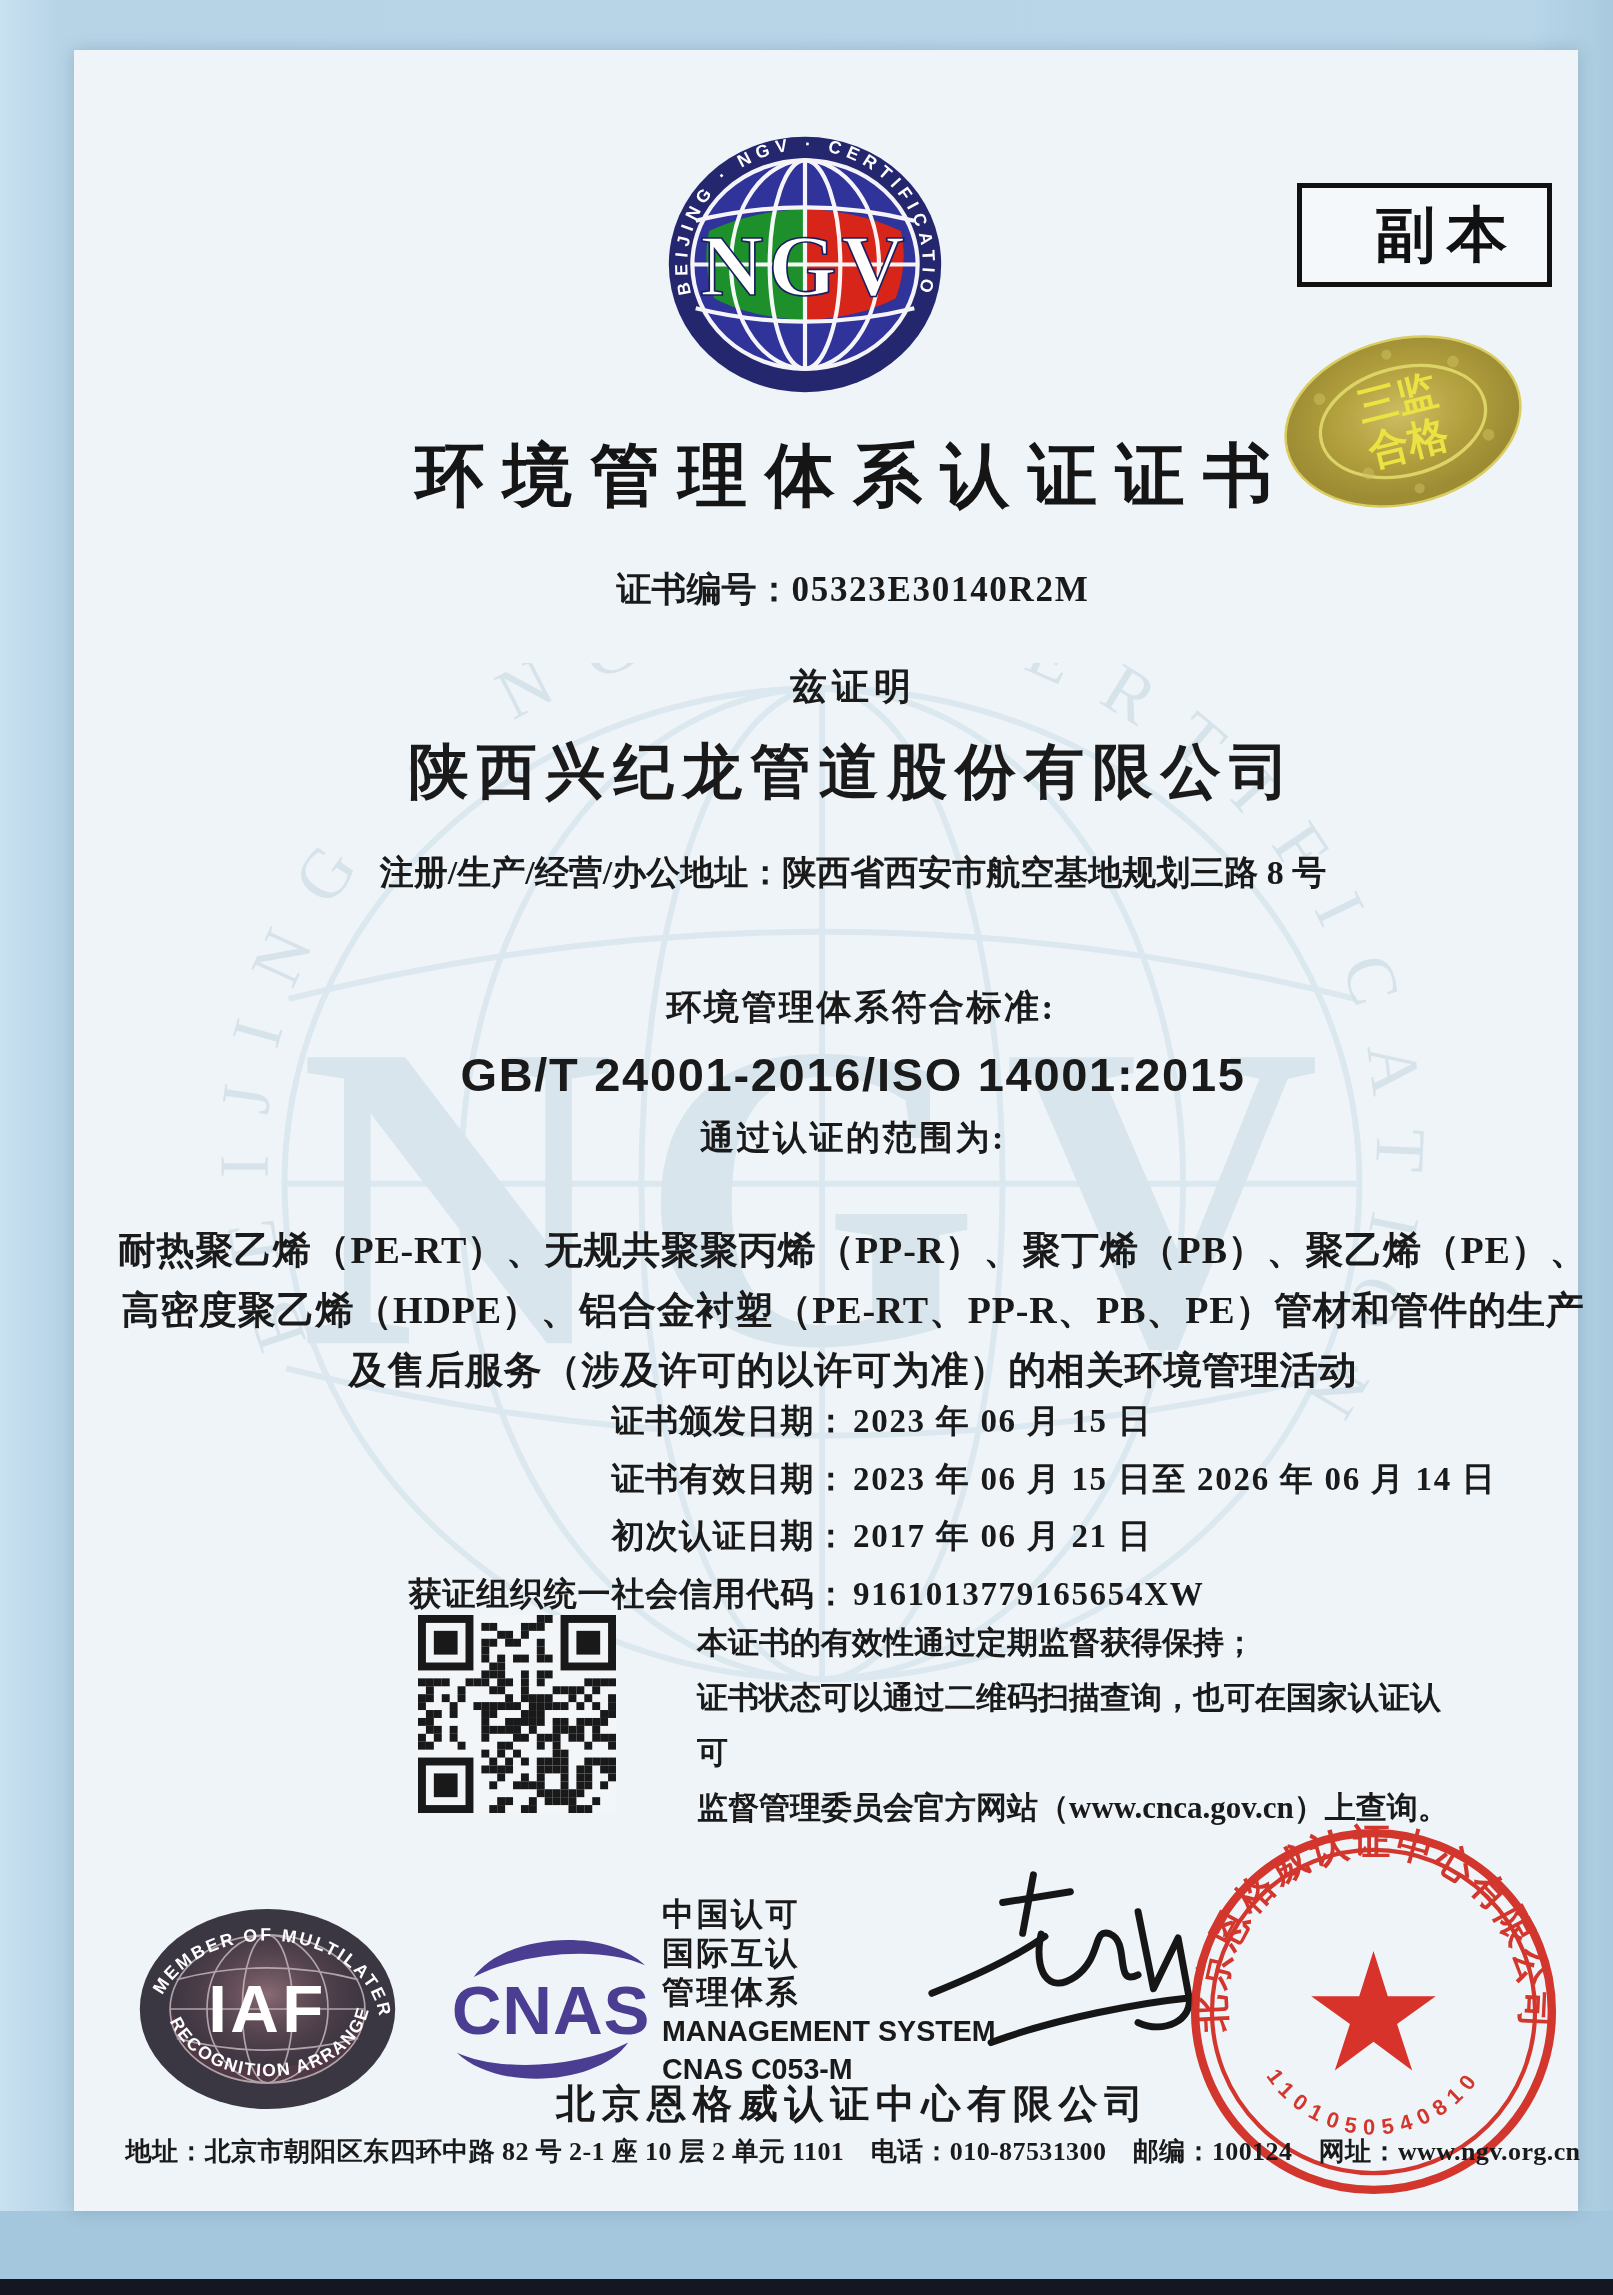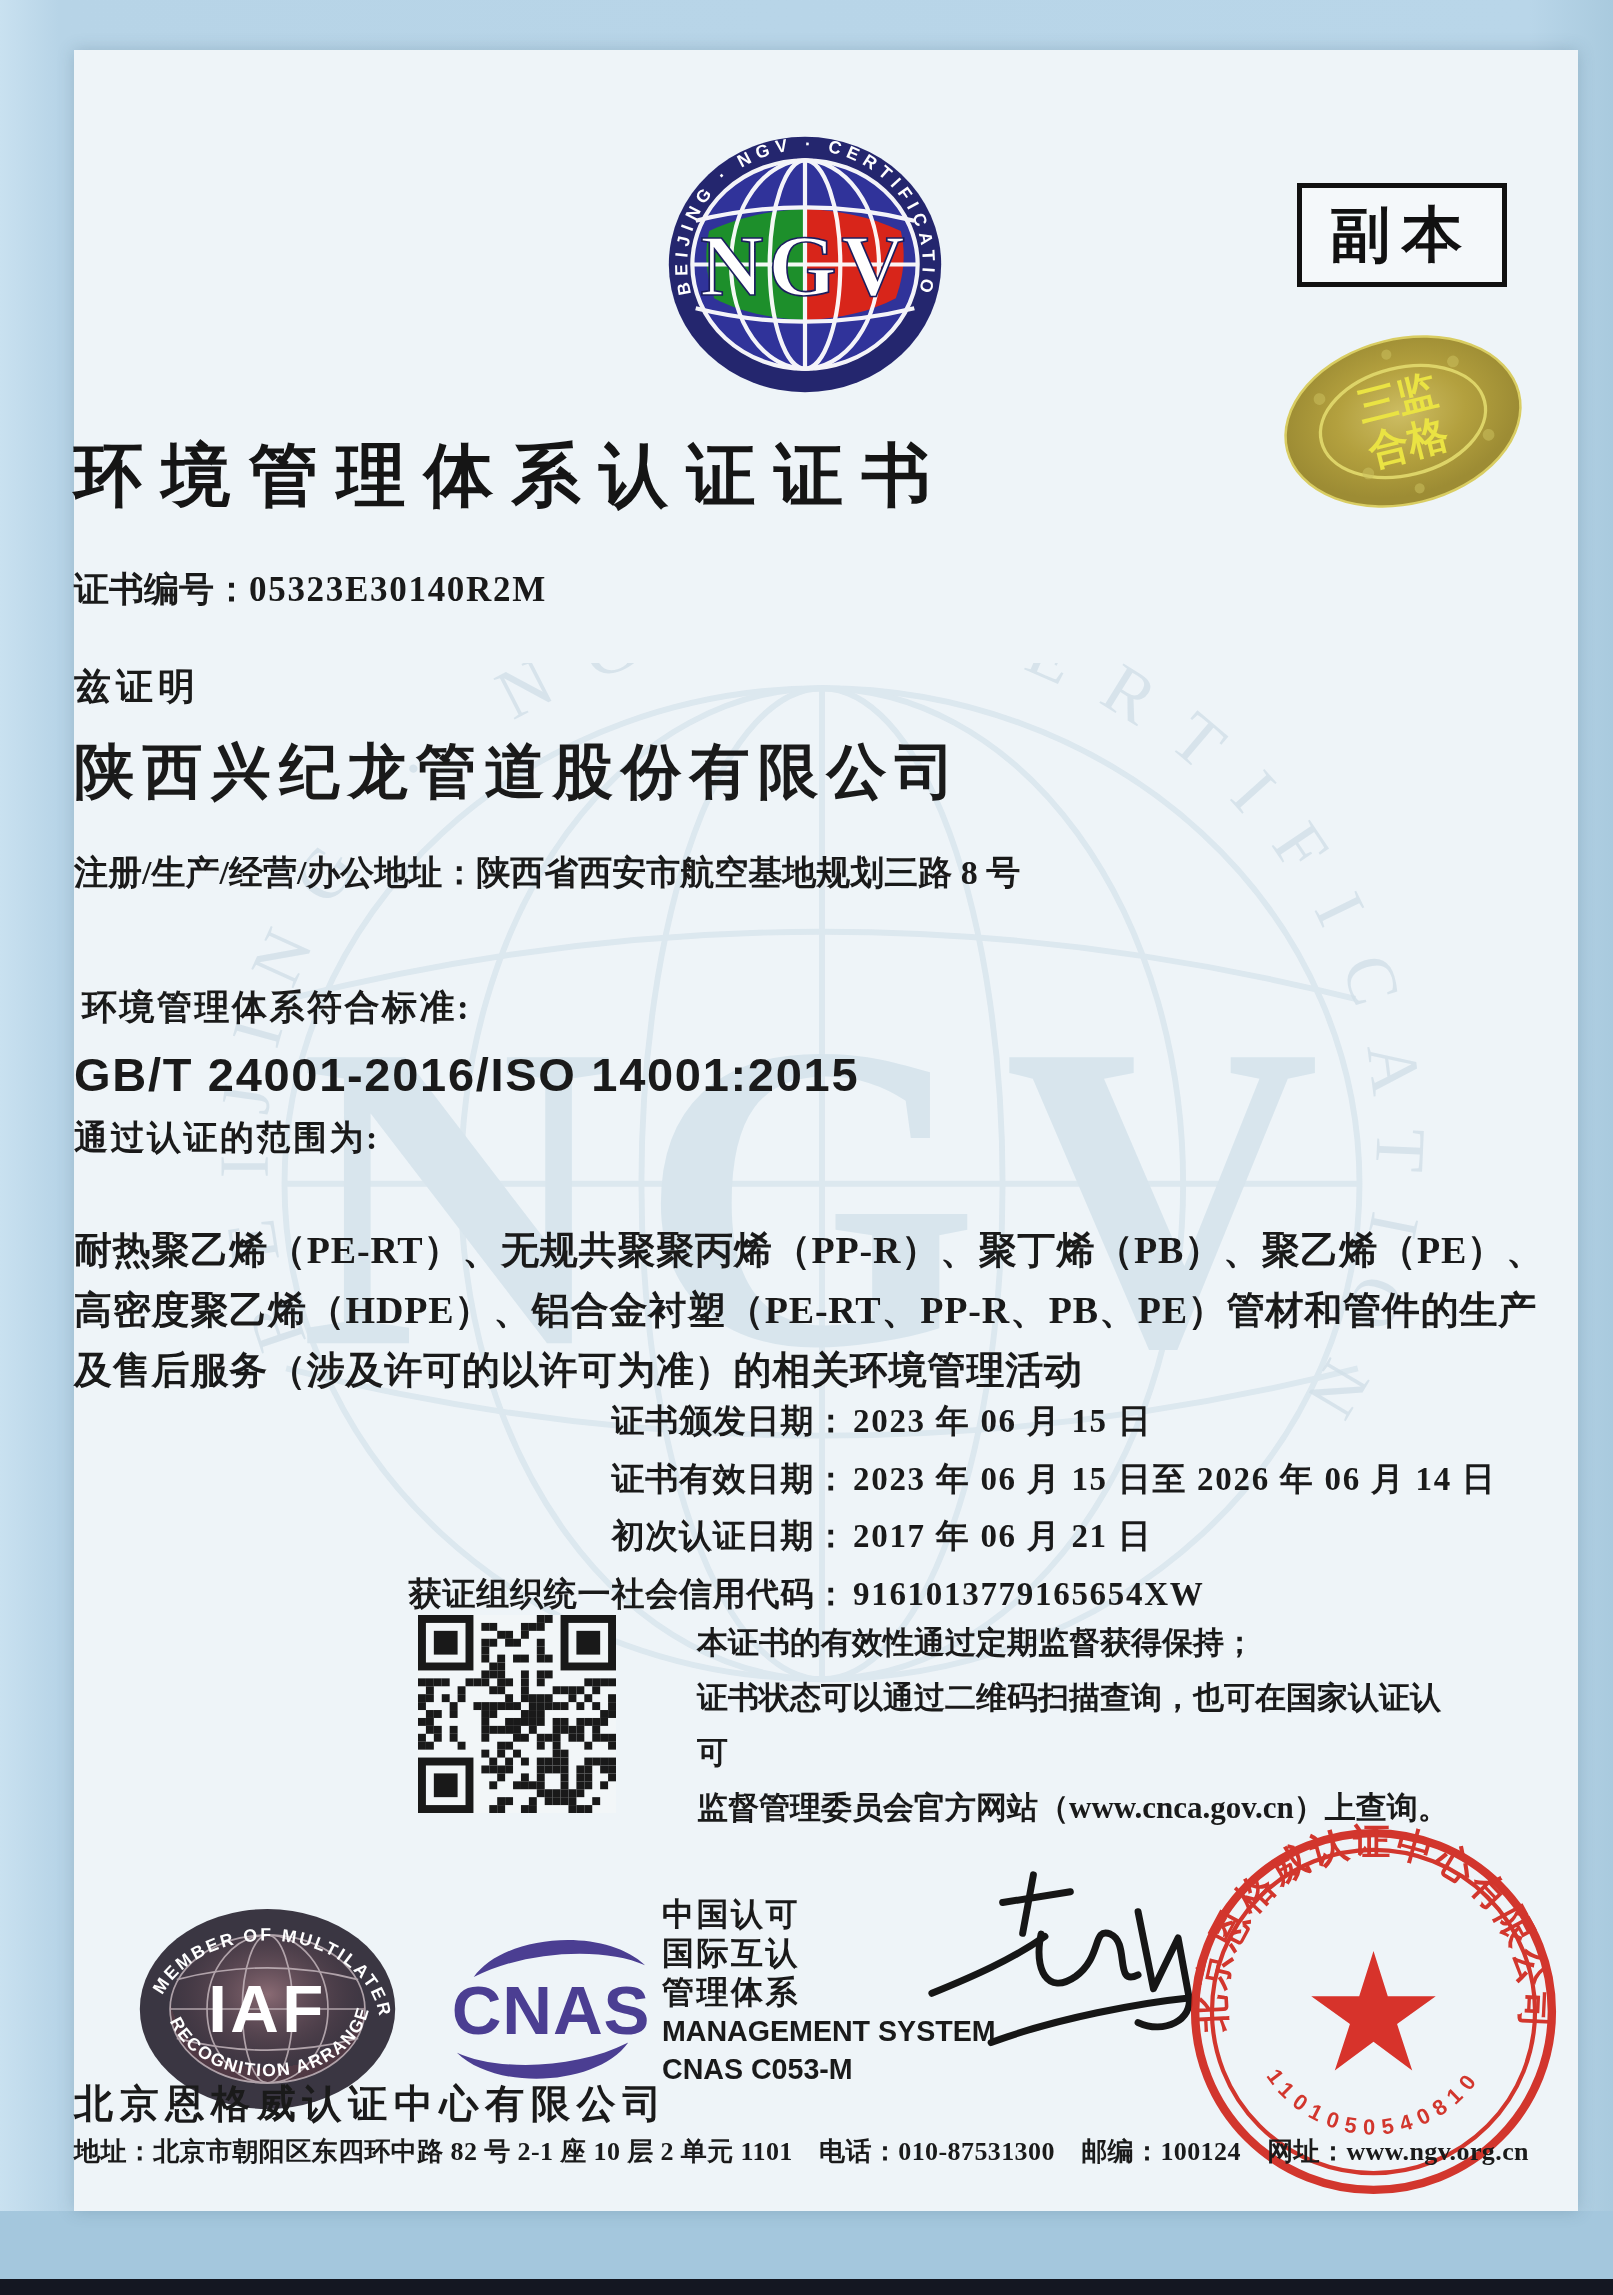--- a/index.html
+++ b/index.html
@@ -11,27 +11,27 @@
   .strip-bottom-band{position:absolute;left:0;top:2211px;width:1613px;height:71px;background:#a4c7dd;}
   .strip-bottom-dark{position:absolute;left:0;top:2279px;width:1613px;height:17px;background:#141722;}
   .paper{
     position:absolute;left:74px;top:50px;width:1504px;height:2161px;
     background:#eef4f8;box-shadow:0 0 15px rgba(60,90,110,.25);
   }
   .wm{position:absolute;left:34px;top:613px;width:1428px;height:1075px;z-index:1;opacity:.5;pointer-events:none;}
   .content{position:absolute;inset:0;z-index:2;}
 
   .abs{position:absolute;}
-  .ctr{left:0;width:1504px;text-align:left;}
+  .ctr{left:0;width:1504px;text-align:center;padding-left:27px;}
 
   .ngv-logo{left:588px;top:80px;width:286px;height:269px;}
   .copy-badge{
     left:1223px;top:133px;width:200px;height:94px;border:5.9px solid #111;
     display:flex;align-items:center;justify-content:center;background:rgba(255,255,255,.35);
-    font-size:60px;font-weight:bold;letter-spacing:11.8px;color:#111;
+    font-size:60px;font-weight:bold;letter-spacing:11.8px;color:#111;padding-left:45px;
   }
   .gold-seal{left:1203px;top:279px;width:252px;height:185px;transform:rotate(-14deg);}
 
   .doc-title{top:380px;font-size:69px;font-weight:bold;letter-spacing:18.5px;color:#151515;}
   .cert-no{top:516px;font-size:35px;font-weight:bold;}
   .cert-no .val{font-family:"Liberation Serif",serif;font-weight:bold;letter-spacing:1.7px;}
   .statement{top:612px;font-size:37px;font-weight:bold;letter-spacing:5px;}
   .company{top:682px;font-size:60px;font-weight:bold;letter-spacing:8.4px;}
   .addr{top:800px;font-size:34px;font-weight:bold;}
 

